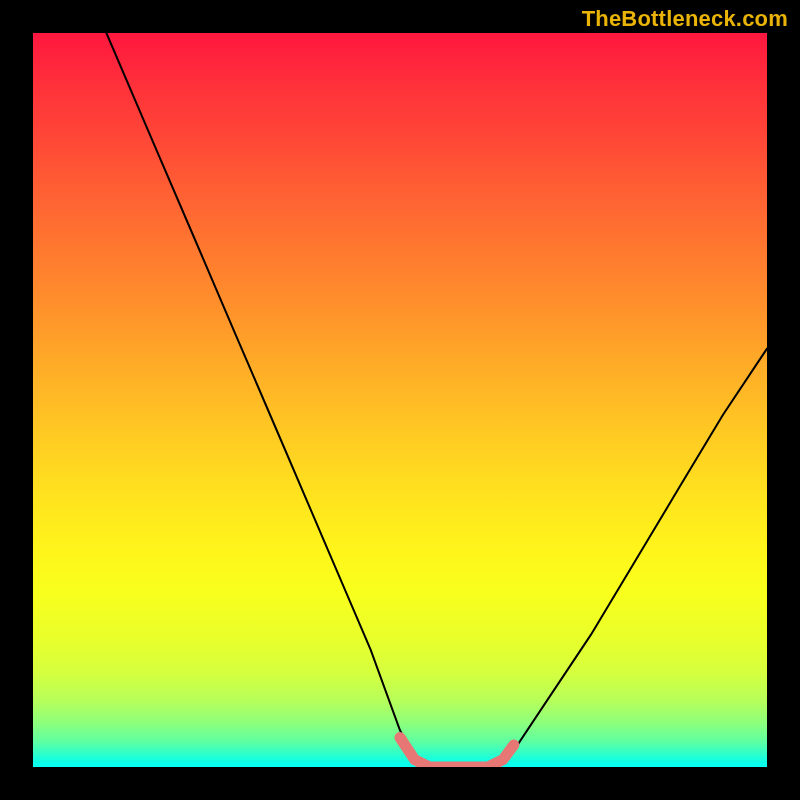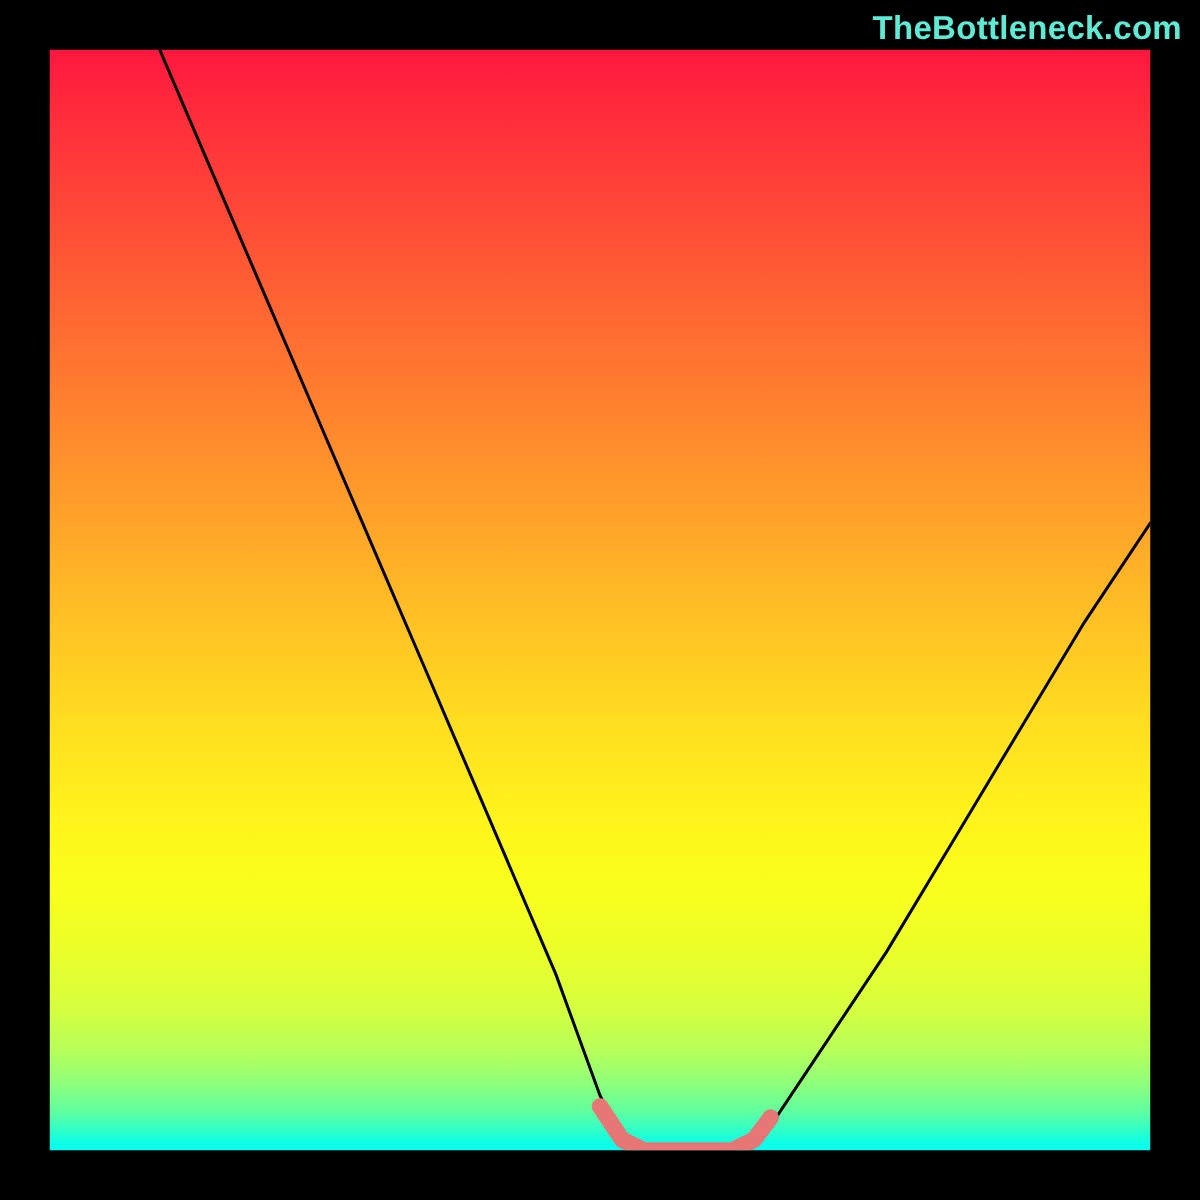--- a/index.html
+++ b/index.html
@@ -16,21 +16,21 @@
     width: 800px;
     height: 800px;
     background: #000;
   }
   .watermark {
     position: absolute;
     top: 6px;
     right: 12px;
     font-size: 22px;
     font-weight: 600;
-    color: #5eead4;
+    color: #eab308;
     letter-spacing: 0.2px;
     z-index: 10;
   }
   .plot-area {
     position: absolute;
     left: 33px;
     top: 33px;
     width: 734px;
     height: 734px;
     overflow: hidden;

